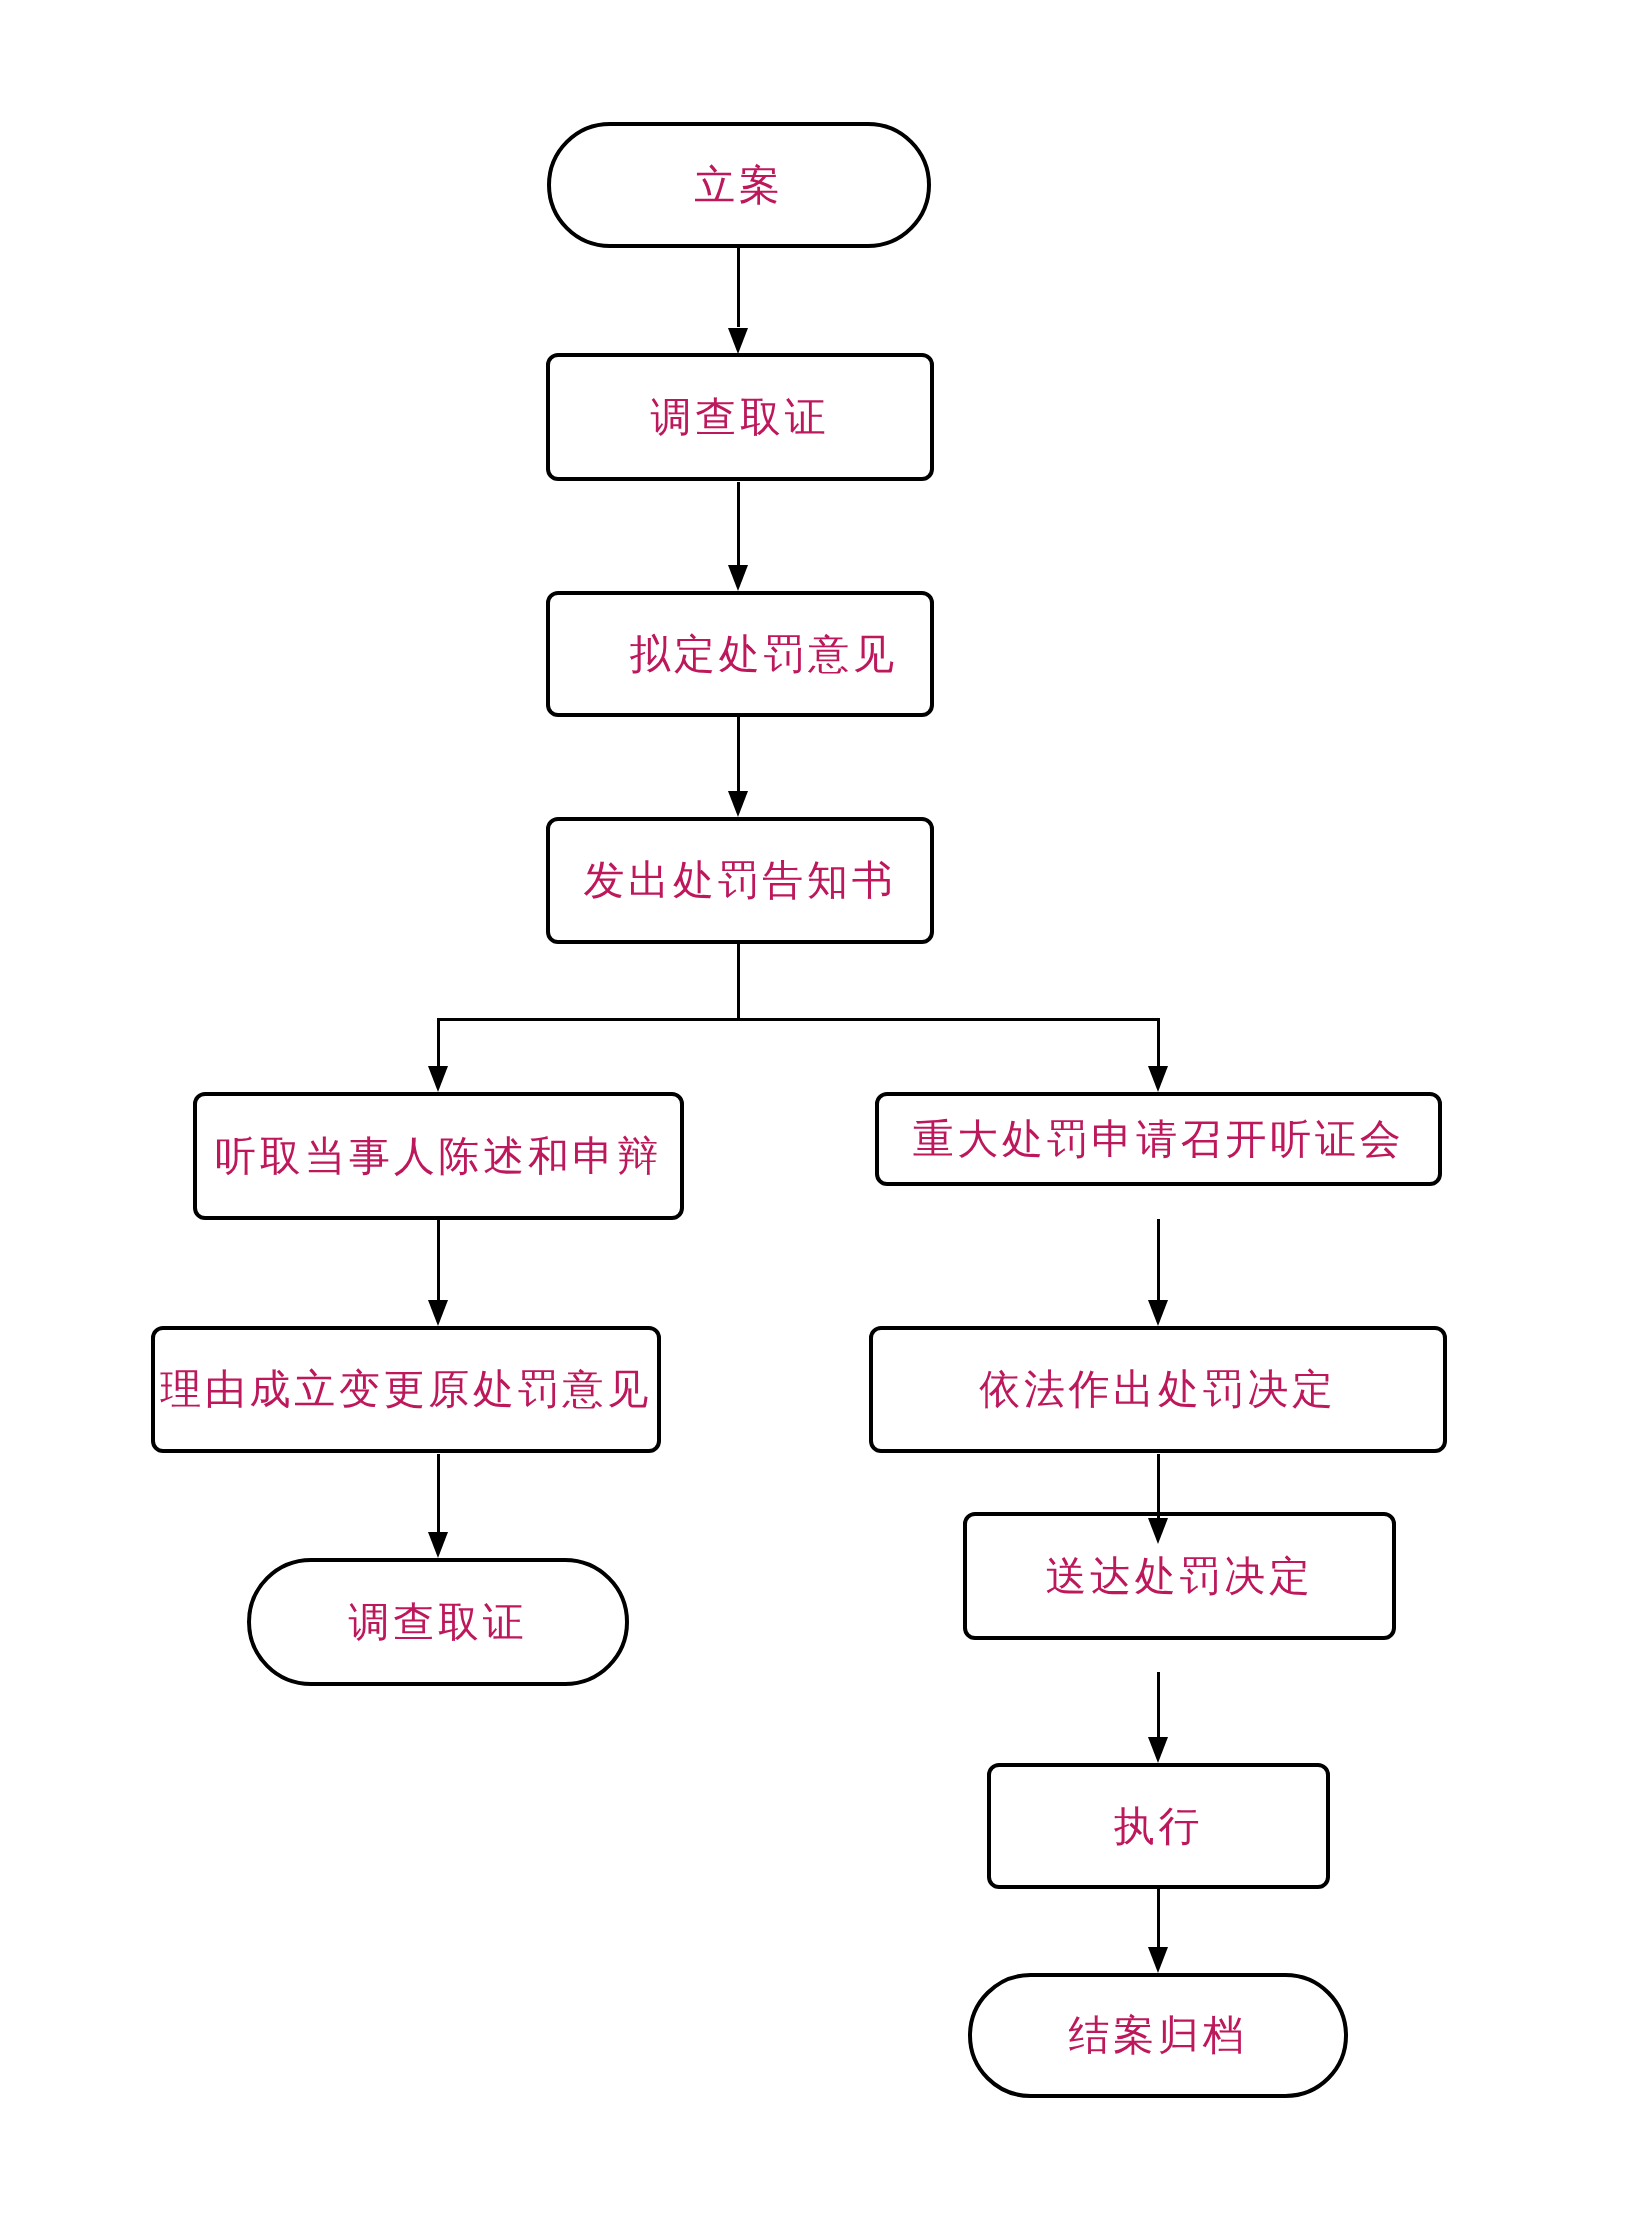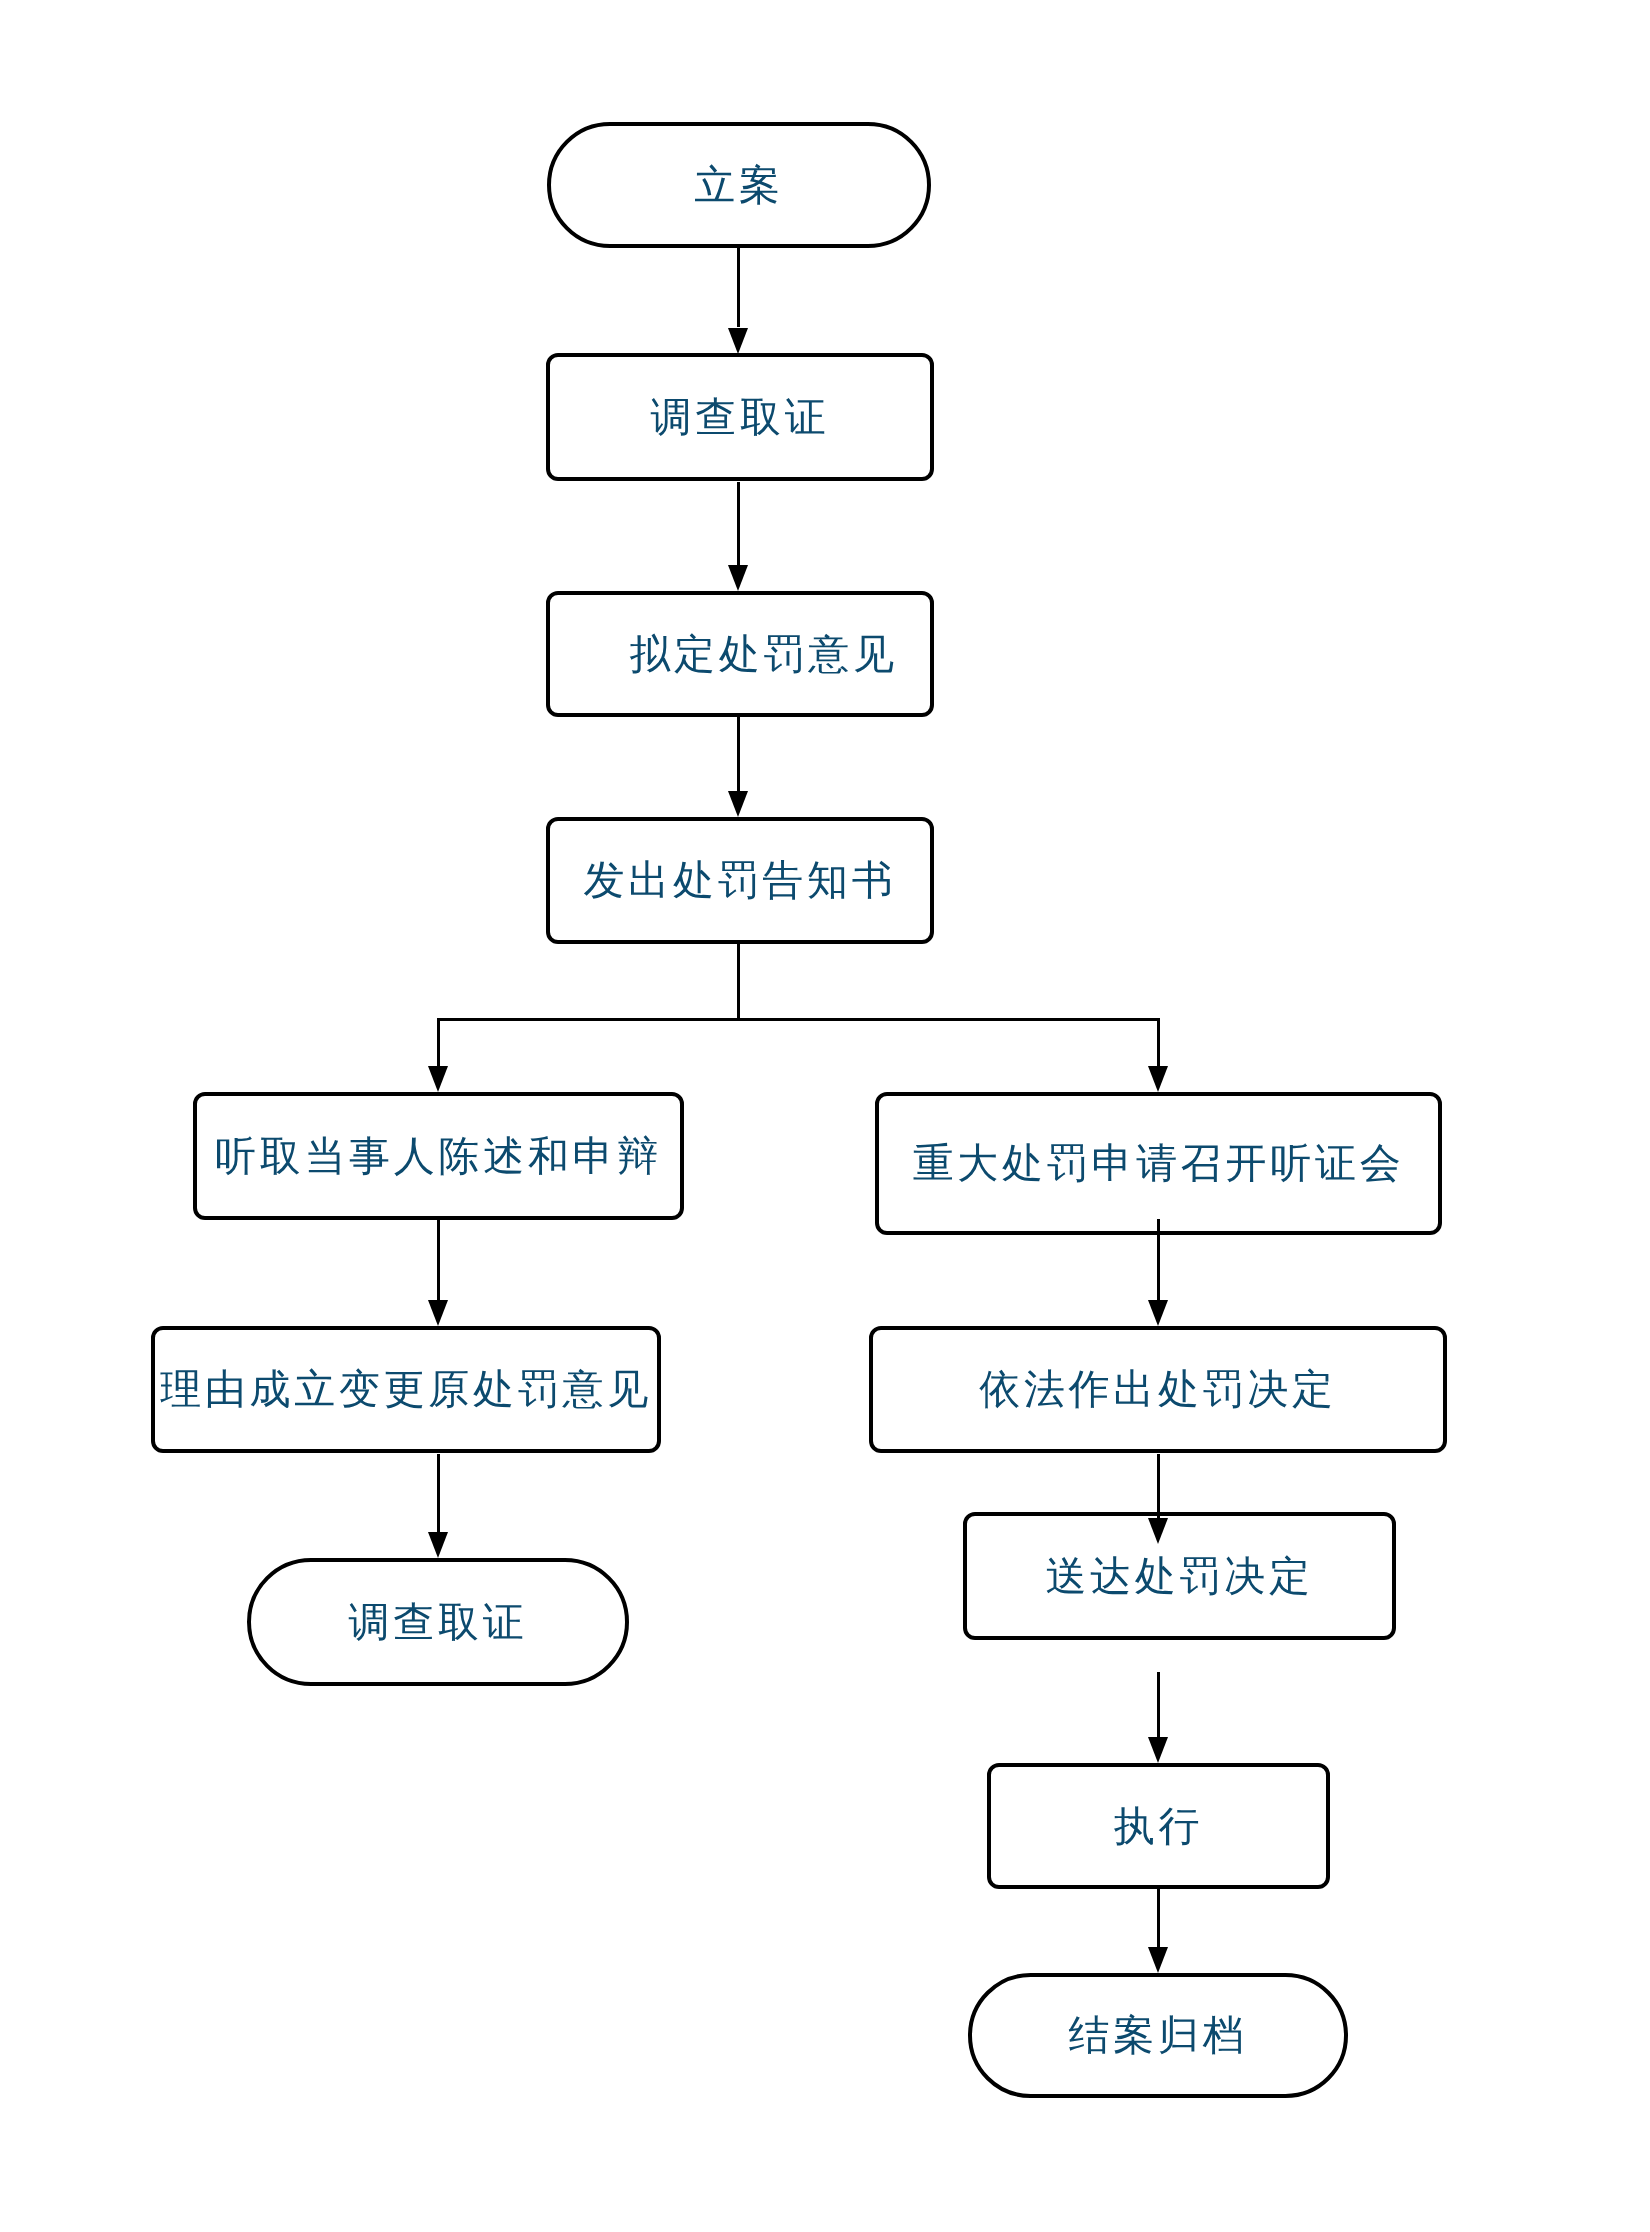--- a/index.html
+++ b/index.html
@@ -17,21 +17,21 @@
   .node {
     position: absolute;
     box-sizing: border-box;
     background: #ffffff;
     border: 4.6px solid #000000;
     display: flex;
     align-items: center;
     justify-content: center;
     font-size: 41px;
     letter-spacing: 3.7px;
-    color: #0c4a6e;
+    color: #be185d;
     white-space: nowrap;
     text-align: center;
   }
   .rounded { border-radius: 12px; }
   .stadium { border-radius: 65px; }
   .vline {
     position: absolute;
     width: 2.8px;
     background: #000000;
   }
@@ -67,21 +67,21 @@
   </div>
 
   <div class="node rounded" style="left:546px; top:817px; width:388px; height:127px;">
     <span>发出处罚告知书</span>
   </div>
 
   <div class="node rounded" style="left:193px; top:1092px; width:491px; height:128px;">
     <span>听取当事人陈述和申辩</span>
   </div>
 
-  <div class="node rounded" style="left:875px; top:1092px; width:567px; height:143px;font-family:Liberation Mono, monospace;">
+  <div class="node rounded" style="left:875px; top:1092px; width:567px; height:94px;font-family:Liberation Mono, monospace;">
     <span>重大处罚申请召开听证会</span>
   </div>
 
   <div class="node rounded" style="left:151px; top:1326px; width:510px; height:127px;">
     <span>理由成立变更原处罚意见</span>
   </div>
 
   <div class="node stadium" style="left:247px; top:1558px; width:382px; height:128px;">
     <span>调查取证</span>
   </div>

